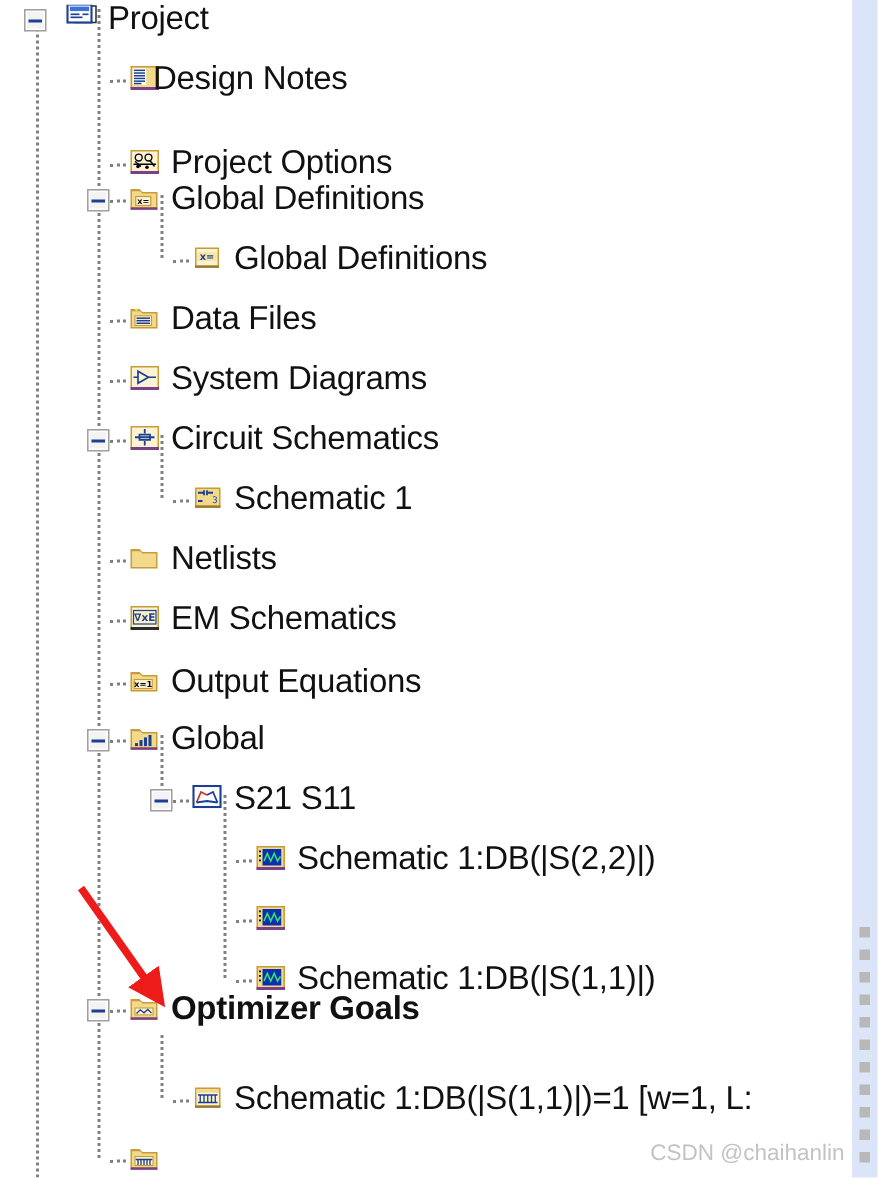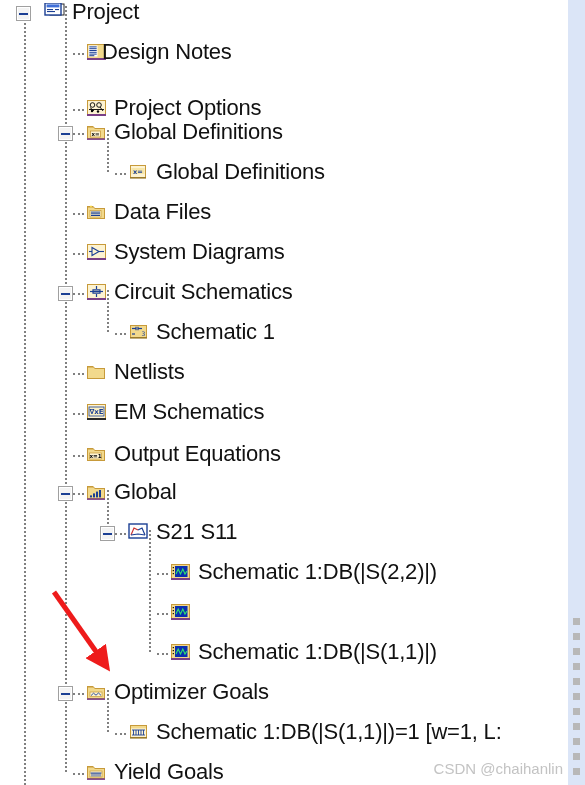--- a/index.html
+++ b/index.html
@@ -426,21 +426,21 @@
             <g fill="#000000">
               <rect x="2.7" y="4" width="1.2" height="1.2"></rect>
               <rect x="2.7" y="7" width="1.2" height="1.2"></rect>
               <rect x="2.7" y="10" width="1.2" height="1.2"></rect>
             </g>
             <rect x="1" y="15" width="19" height="2" fill="#7a3f86"></rect>
           </svg>
         </span>
         <span class="nlabel" style="left: 198px; top: 5px;">Schematic 1:DB(|S(1,1)|)</span>
       </div>
-      <div class="tree-row" style="top: 674px;">
+      <div class="tree-row" style="top: 654px; font-weight: bold;">
         <div class="hstub" style="left: 73px; top: 19px; width: 11px;"></div>
         <div class="toggle" style="left: 58px; top: 12px;"></div>
         <span class="nicon" style="left: 86px; top: 9px;">
           <svg width="22" height="19" viewBox="0 0 22 19">
             <path d="M1 3 H7 L9 5 H19 V16 H1 Z" fill="#c79a3a"></path>
             <path d="M2 4.5 H7.5 L9 6 H18 V15 H2 Z" fill="#f2d98c"></path>
             <rect x="4" y="9" width="12" height="4.6" fill="#fdf3d2" stroke="#c79a3a" stroke-width="0.7"></rect>
             <g stroke="#1b3f94" stroke-width="0.9" fill="none">
               <path d="M5 12.6 L7.5 10.2 L10 12.2 L12.5 10 L15 12.4"></path>
             </g>
@@ -481,21 +481,20 @@
               <path d="M4.5 10 H15.5"></path>
               <path d="M6 10 V13.6"></path>
               <path d="M8 10 V13.6"></path>
               <path d="M10 10 V13.6"></path>
               <path d="M12 10 V13.6"></path>
               <path d="M14 10 V13.6"></path>
             </g>
             <rect x="1" y="15.3" width="18" height="1.6" fill="#7a3f86"></rect>
           </svg>
         </span>
-        <span class="nlabel" style="left: 114px; top: 5px;">Yield Goals</span>
       </div>
     </div>
 </div>
 
 <svg id="annot-arrow" viewBox="0 0 110 110" xmlns="http://www.w3.org/2000/svg">
   <defs>
     <marker id="arw" markerWidth="5" markerHeight="5" refX="2.2" refY="2.5" orient="auto" markerUnits="strokeWidth">
       <path d="M0,0 L5,2.5 L0,5 z" fill="#ee1b1b"></path>
     </marker>
   </defs>

